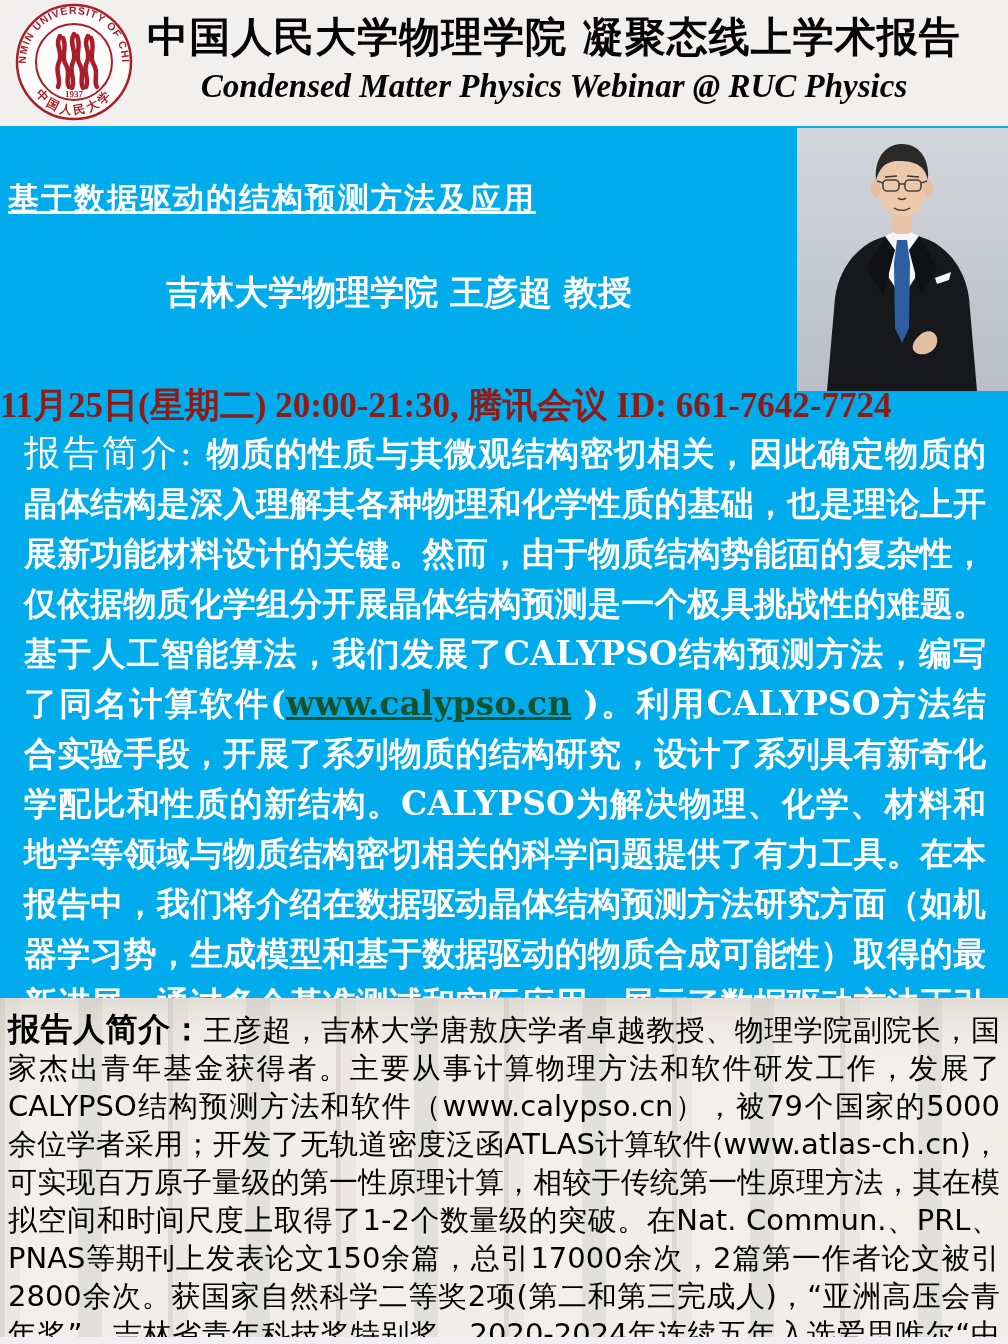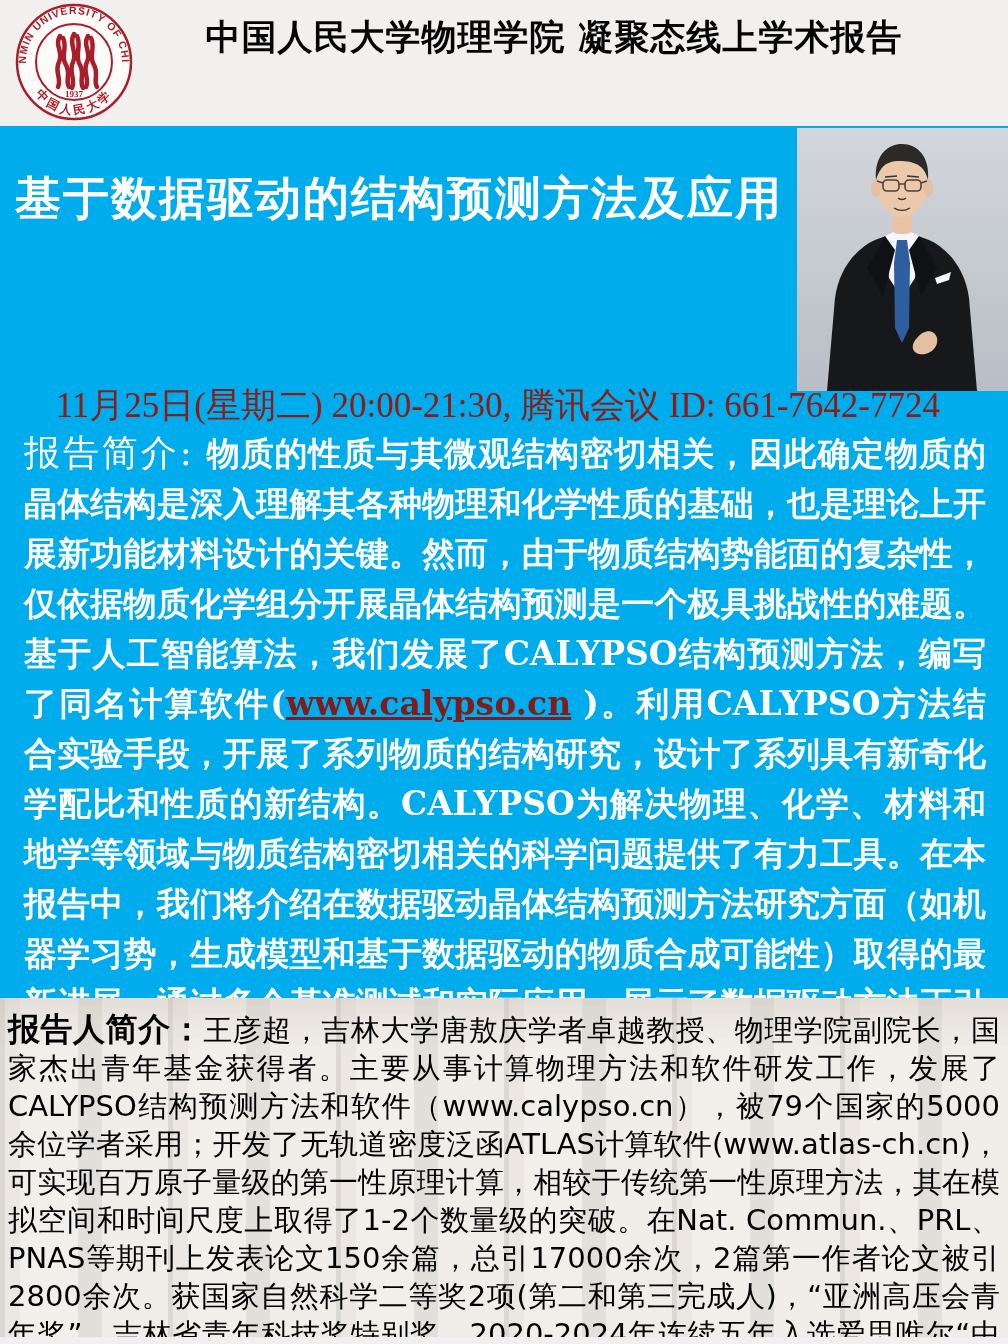--- a/index.html
+++ b/index.html
@@ -9,55 +9,55 @@
   }
   
   .header{
     position:absolute;top:0;left:0;width:1008px;height:126px;
     background:#f2f0ef;
   }
   .logo{position:absolute;left:8px;top:2px;width:132px;height:120px;}
   .titles{position:absolute;left:110px;right:10px;top:0;height:126px;text-align:center;}
   .title-cn{
     margin-top:13px;font-family:"DejaVu Serif",serif;font-weight:bold;
-    font-size:35px;line-height:48px;color:#050505;letter-spacing:1px;white-space:nowrap;
+    font-size:41px;line-height:48px;color:#050505;letter-spacing:1px;white-space:nowrap;
   }
   .title-en{
     margin-top:6px;font-family:"Liberation Serif",serif;font-style:italic;font-weight:bold;
     font-size:33px;line-height:38px;color:#050505;white-space:nowrap;
   }
   
   .blue{
     position:absolute;top:126px;left:0;width:1008px;height:872px;
     background:#00aceb;color:#ffffff;
   }
   .talk-title{
-    position:absolute;top:44px;left:8px;width:782px;text-align:center;
-    font-family:"DejaVu Serif",serif;font-weight:bold;font-size:46px;
-    line-height:56px;letter-spacing:2px;white-space:nowrap;
+    position:absolute;top:44px;left:8px;width:782px;
+    font-family:"DejaVu Serif",serif;font-weight:bold;font-size:31px;
+    line-height:56px;letter-spacing:2px;white-space:nowrap;text-decoration:underline;
   }
   .speaker{
     position:absolute;top:144px;left:8px;width:782px;text-align:center;
     font-family:"DejaVu Serif",serif;font-weight:bold;font-size:34px;white-space:nowrap;
   }
   .photo{
     position:absolute;top:2px;right:0;width:211px;height:263px;display:block;
   }
   .datetime{
-    position:absolute;top:256px;left:0;width:940px;text-align:right;
-    font-family:"Liberation Serif",serif;font-weight:normal;font-size:35px;
+    position:absolute;top:256px;left:0;width:940px;text-align:left;
+    font-family:"Liberation Serif",serif;font-weight:bold;font-size:35px;
     color:#8e1b15;white-space:nowrap;
   }
   .abstract{
     position:absolute;top:302px;left:24px;right:22px;
     font-family:"DejaVu Serif",serif;font-size:33px;line-height:50px;
     text-align:justify;color:#ffffff;
   }
   .abstract-label{font-weight:normal;font-size:36px;letter-spacing:2px;}
-  .abstract-link{text-decoration:underline;font-weight:bold;color:#7f1d1d;}
+  .abstract-link{text-decoration:underline;font-weight:bold;color:#14532d;}
   .abstract-body{font-weight:bold;margin-left:12px;}
   
   .bio{
     position:absolute;top:998px;left:0;width:1008px;height:339px;
     background-color:#e9e3dc;
     background-image:
       linear-gradient(rgba(250,248,246,0.55),rgba(250,248,246,0.55)),
       linear-gradient(180deg,rgba(130,110,90,0.30) 0px,rgba(130,110,90,0.12) 26px,rgba(0,0,0,0) 55px),
       repeating-linear-gradient(90deg,
         rgba(90,80,70,0.35) 0 5px,
@@ -102,27 +102,29 @@
         <path d="M55,36 C60,46 52,54 58,63 C63,71 57,79 61,85"></path>
         <path d="M66,32 C60,42 70,50 65,60 C60,70 68,76 64,86"></path>
         <path d="M69,34 C74,44 66,54 72,63 C77,71 71,79 75,86"></path>
         <path d="M80,34 C74,44 84,50 79,60 C74,70 82,76 78,85"></path>
         <path d="M83,36 C88,46 80,54 86,63 C91,71 85,79 89,85"></path>
       </g>
       <text x="66" y="95" font-size="9" font-family="Liberation Serif, serif" font-weight="bold" fill="#a81e2a" text-anchor="middle">1937</text>
     </svg>
     <div class="titles">
       <div class="title-cn">中国人民大学物理学院 凝聚态线上学术报告</div>
+      <div class="title-en">Condensed Matter Physics Webinar @ RUC Physics</div>
     </div>
   </div>
 
   <div class="blue">
 
     <div class="talk-title">基于数据驱动的结构预测方法及应用</div>
 
+    <div class="speaker">吉林大学物理学院  王彦超  教授</div>
 
     <svg class="photo" viewBox="0 0 211 263" xmlns="http://www.w3.org/2000/svg">
       <defs>
         <linearGradient id="pbg" x1="0" y1="0" x2="0" y2="1">
           <stop offset="0" stop-color="#d3d7dc"></stop>
           <stop offset="1" stop-color="#b9bec6"></stop>
         </linearGradient>
       </defs>
       <rect width="211" height="263" fill="url(#pbg)"></rect>
 

